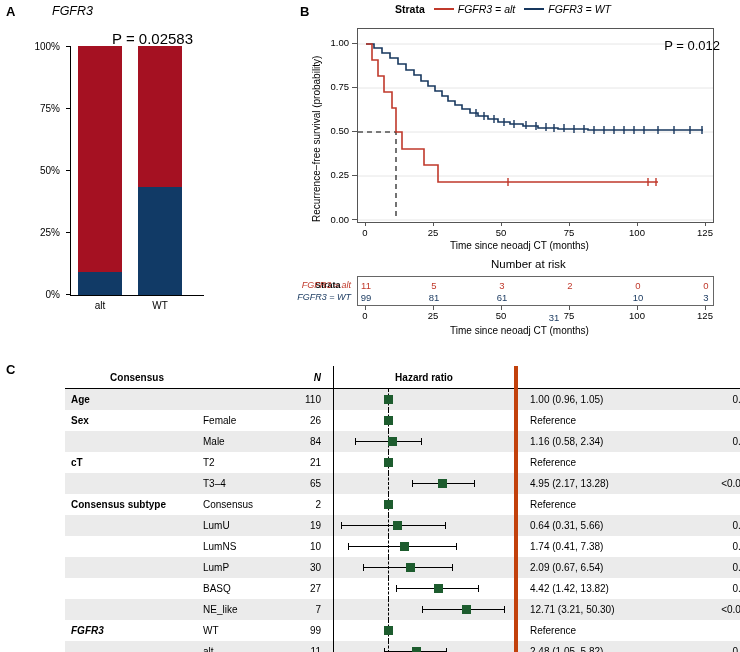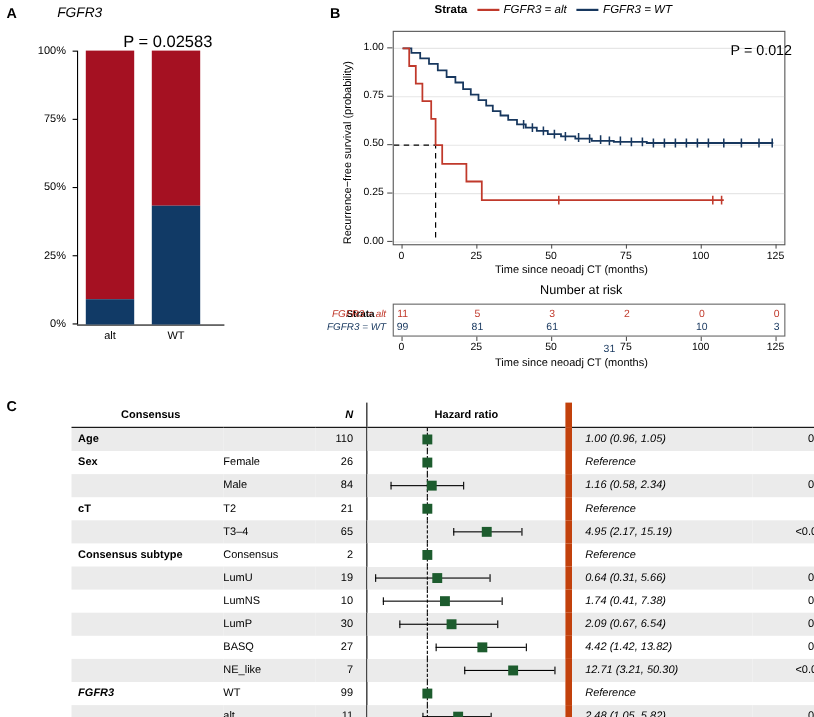--- a/index.html
+++ b/index.html
@@ -106,28 +106,28 @@
     font-size: 10px;
     table-layout: fixed;
   }
   table.forest th, table.forest td {
     padding: 0; height: 21px; vertical-align: middle;
   }
   table.forest .c-var   { width: 132px; padding-left: 6px; font-weight: bold; }
   table.forest .c-lvl   { width: 84px; }
   table.forest .c-n     { width: 34px; text-align: right; padding-right: 12px; }
   table.forest .c-plot  { width: 180px; position: relative; padding: 0; }
-  table.forest .c-hr    { width: 152px; padding-left: 12px; font-style: italic; }
+  table.forest .c-hr    { width: 152px; padding-left: 12px; }
   table.forest .c-p     { width: 70px; text-align: right; padding-right: 8px; }
   table.forest thead th { font-weight: bold; border-bottom: 1px solid #000; height: 22px; }
   table.forest thead .c-n, table.forest thead .c-p { font-style: italic; }
   table.forest thead .c-plot { text-align: center; }
   table.forest tr.shade td { background: #ebebeb; }
   table.forest td.c-plot, table.forest th.c-plot {
-    border-left: 1px solid #000; border-right: 6px solid #c2410c;
+    border-left: 1px solid #000; border-right: 4px solid #c2410c;
   }
   .var-italic { font-style: italic; }
   .plotcell { position: relative; width: 100%; height: 21px; }
   .fp-line { position: absolute; height: 1px; background: #000; top: 10px; }
   .fp-cap  { position: absolute; width: 1px; height: 7px; background: #000; top: 7px; }
   .fp-box  { position: absolute; width: 9px; height: 9px; background: #1d5c2e; top: 6px; }
   .dashline { position: absolute; width: 0; border-left: 1px dashed #000; }
 </style>
 </head>
 <body>
@@ -385,21 +385,21 @@
           <td class="c-n">65</td>
           <td class="c-plot">
             <div class="plotcell">
               <div class="dashline" style="left:54px; top:0; height:21px;"></div>
               <div class="fp-line" style="left:78px; width:62px;"></div>
               <div class="fp-cap" style="left:78px;"></div>
               <div class="fp-cap" style="left:140px;"></div>
               <div class="fp-box" style="left:104px;"></div>
             </div>
           </td>
-          <td class="c-hr">4.95 (2.17, 15.19)</td>
+          <td class="c-hr">4.95 (2.17, 13.28)</td>
           <td class="c-p">&lt;0.001</td>
         </tr>
 
         <tr>
           <td class="c-var">Consensus subtype</td>
           <td class="c-lvl">Consensus</td>
           <td class="c-n">2</td>
           <td class="c-plot">
             <div class="plotcell">
               <div class="dashline" style="left:54px; top:0; height:21px;"></div>

